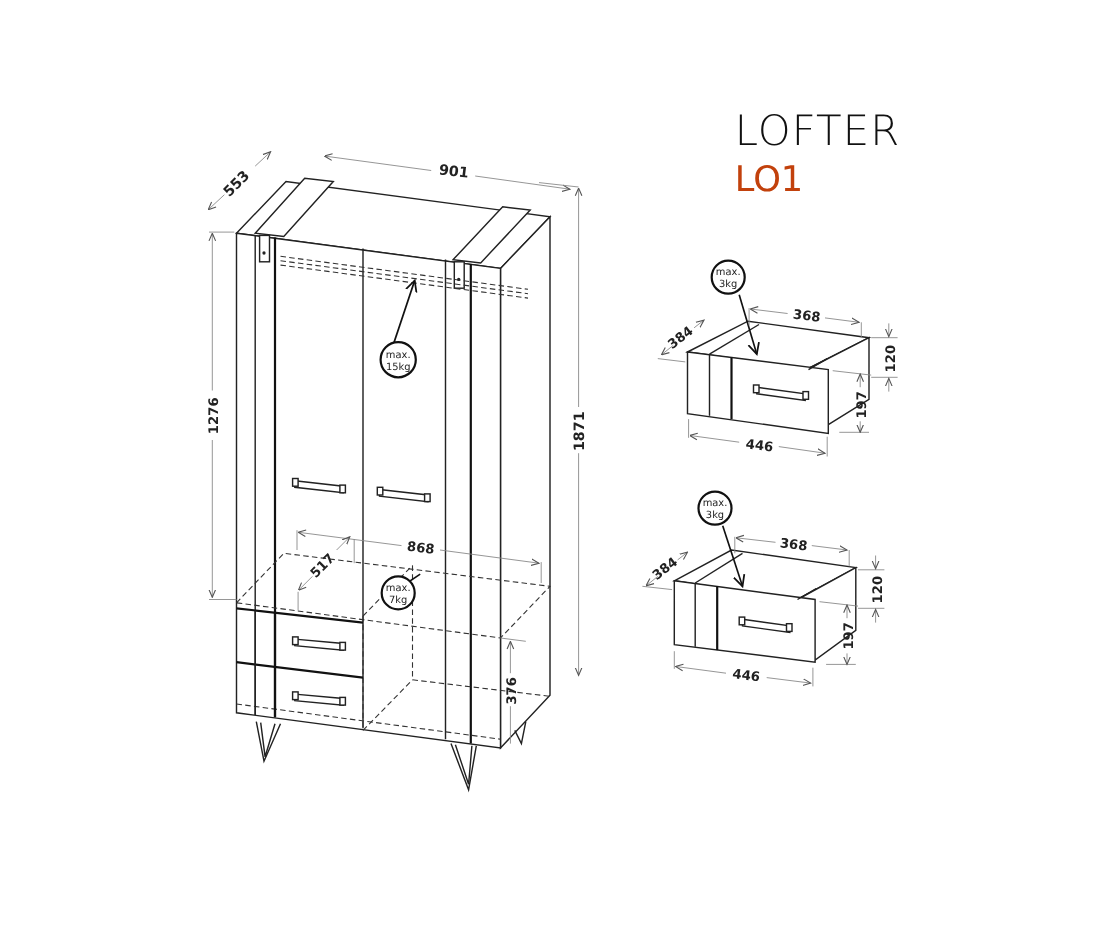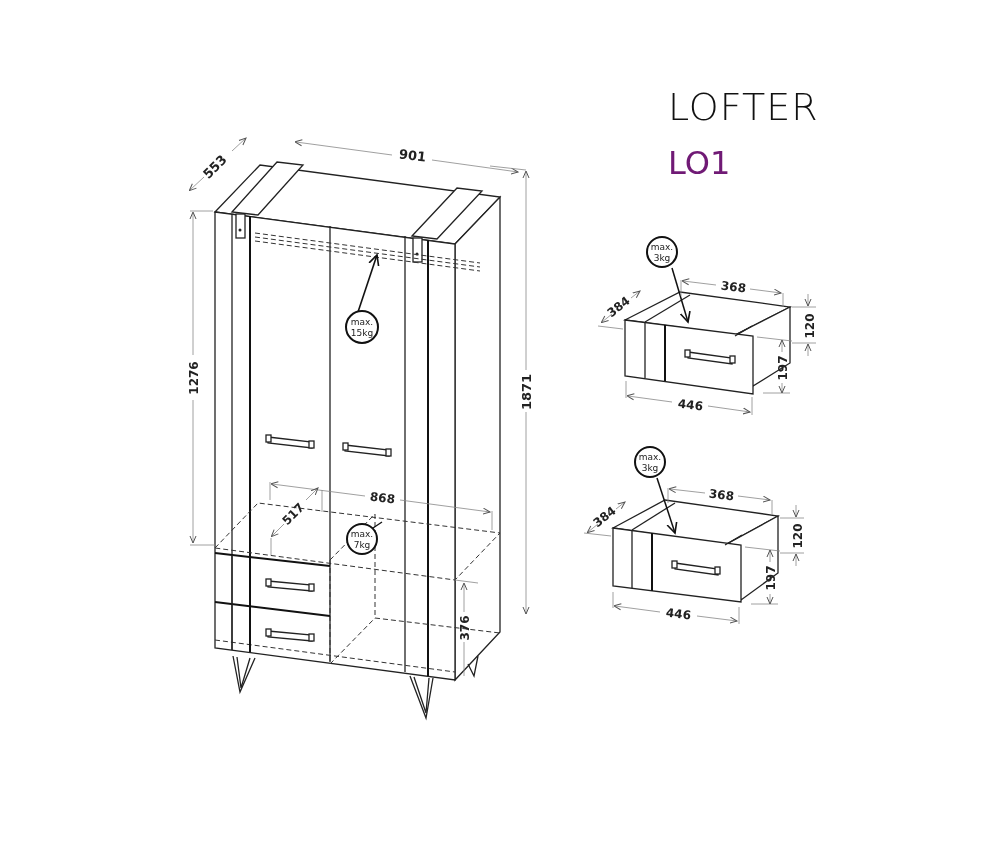--- a/index.html
+++ b/index.html
@@ -1,19 +1,19 @@
 <!DOCTYPE html>
 <html><head>
 <meta charset="utf-8">
 <style>
   html, body { margin: 0; padding: 0; background: #ffffff; }
   body { width: 994px; height: 845px; position: relative; overflow: hidden; font-family: "DejaVu Sans", sans-serif; }
   #canvas { position: absolute; left: 0; top: 0; width: 994px; height: 845px; }
-  .title { position: absolute; left: 668px; top: 88px; font-family: "DejaVu Sans", sans-serif; font-weight: 300; font-size: 38px; letter-spacing: 1px; color: #111; line-height: 1; }
-  .subtitle { position: absolute; left: 668px; top: 147px; font-family: "DejaVu Sans", sans-serif; font-size: 32px; color: #701a75; line-height: 1; }
+  .title { position: absolute; left: 668px; top: 100px; font-family: "DejaVu Sans", sans-serif; font-weight: 300; font-size: 38px; letter-spacing: 1px; color: #111; line-height: 1; }
+  .subtitle { position: absolute; left: 668px; top: 147px; font-family: "DejaVu Sans", sans-serif; font-size: 32px; color: #c2410c; line-height: 1; }
   svg text { font-family: "DejaVu Sans", sans-serif; }
   .dim { font-size: 12px; font-weight: bold; fill: #222; }
   .dimbig { font-size: 13px; font-weight: bold; fill: #222; }
   .note { font-size: 9px; fill: #222; }
   .ln { stroke: #222; stroke-width: 1.3; fill: none; }
   .lnb { stroke: #111; stroke-width: 2; fill: none; }
   .thin { stroke: #888; stroke-width: 0.8; fill: none; }
   .dash { stroke: #333; stroke-width: 1; fill: none; stroke-dasharray: 5 3; }
   .panel { stroke: #222; stroke-width: 1.3; fill: #fff; }
 </style>

